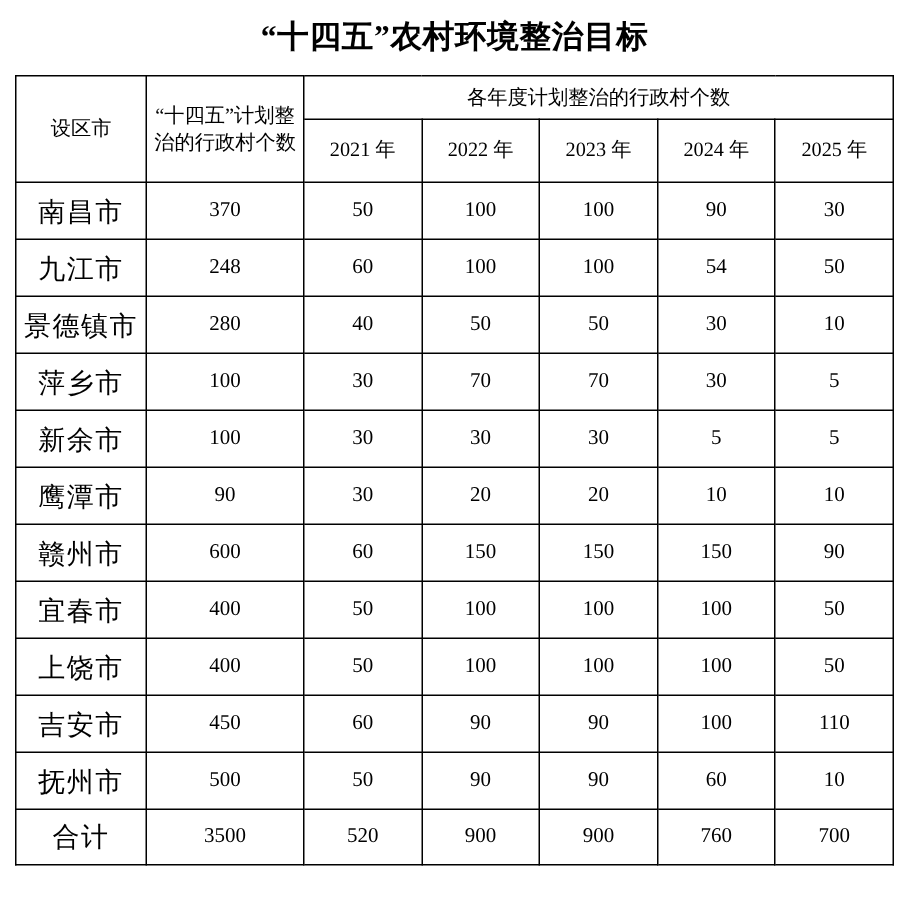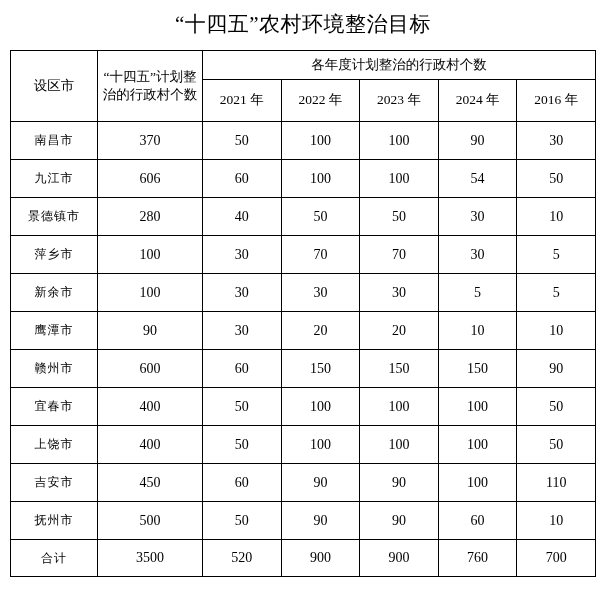--- a/index.html
+++ b/index.html
@@ -16,21 +16,21 @@
   }
   .page {
     width: 606px;
     height: 604px;
     position: relative;
     box-sizing: border-box;
   }
   .doc-title {
     text-align: center;
     font-size: 21px;
-    font-weight: normal;
+    font-weight: bold;
     letter-spacing: 0.5px;
     margin-top: 10px;
     margin-bottom: 12px;
     font-family: "Liberation Serif", "DejaVu Serif", serif;
   }
   .table-wrap {
     padding: 0 10px;
     box-sizing: border-box;
   }
   table.data-table {
@@ -70,21 +70,21 @@
     height: 41px;
     width: 79px;
     font-weight: bold;
     margin-left: 35px;
   }
   tbody td {
     height: 37px;
     font-size: 14px;
   }
   td.region-cell {
-    font-size: 12px;
+    font-size: 18px;
     letter-spacing: 1px;
     margin-left: 48px;
   }
   tbody tr.total-row td {
     height: 36px;
   }
   .num {
     font-family: "Liberation Serif", "DejaVu Serif", serif;
   }
 </style>
@@ -101,36 +101,36 @@
         <tr>
           <th class="th-region" rowspan="2">设区市</th>
           <th class="th-total" rowspan="2">“十四五”计划整治的行政村个数</th>
           <th class="th-group" colspan="5">各年度计划整治的行政村个数</th>
         </tr>
         <tr>
           <th class="th-year">2021 年</th>
           <th class="th-year">2022 年</th>
           <th class="th-year">2023 年</th>
           <th class="th-year">2024 年</th>
-          <th class="th-year">2016 年</th>
+          <th class="th-year">2025 年</th>
         </tr>
       </thead>
       <tbody>
         <tr>
           <td class="region-cell">南昌市</td>
           <td class="num">370</td>
           <td class="num">50</td>
           <td class="num">100</td>
           <td class="num">100</td>
           <td class="num">90</td>
           <td class="num">30</td>
         </tr>
         <tr>
           <td class="region-cell">九江市</td>
-          <td class="num">606</td>
+          <td class="num">248</td>
           <td class="num">60</td>
           <td class="num">100</td>
           <td class="num">100</td>
           <td class="num">54</td>
           <td class="num">50</td>
         </tr>
         <tr>
           <td class="region-cell">景德镇市</td>
           <td class="num">280</td>
           <td class="num">40</td>

